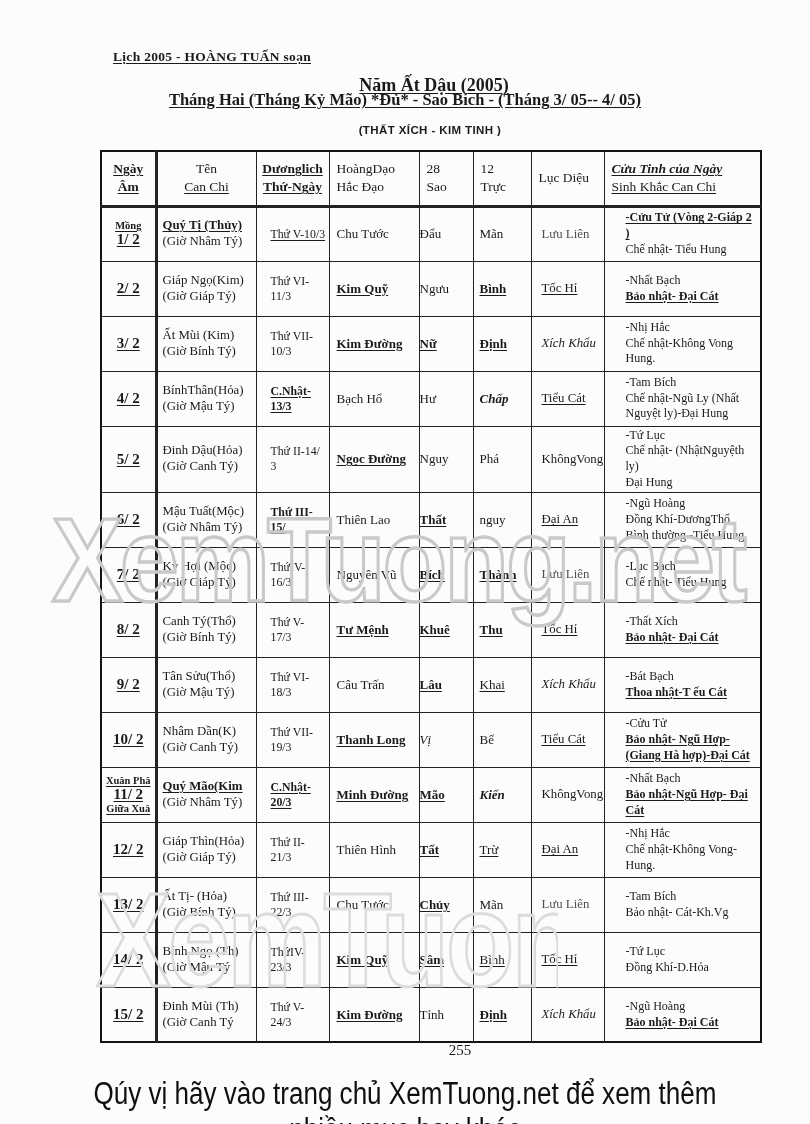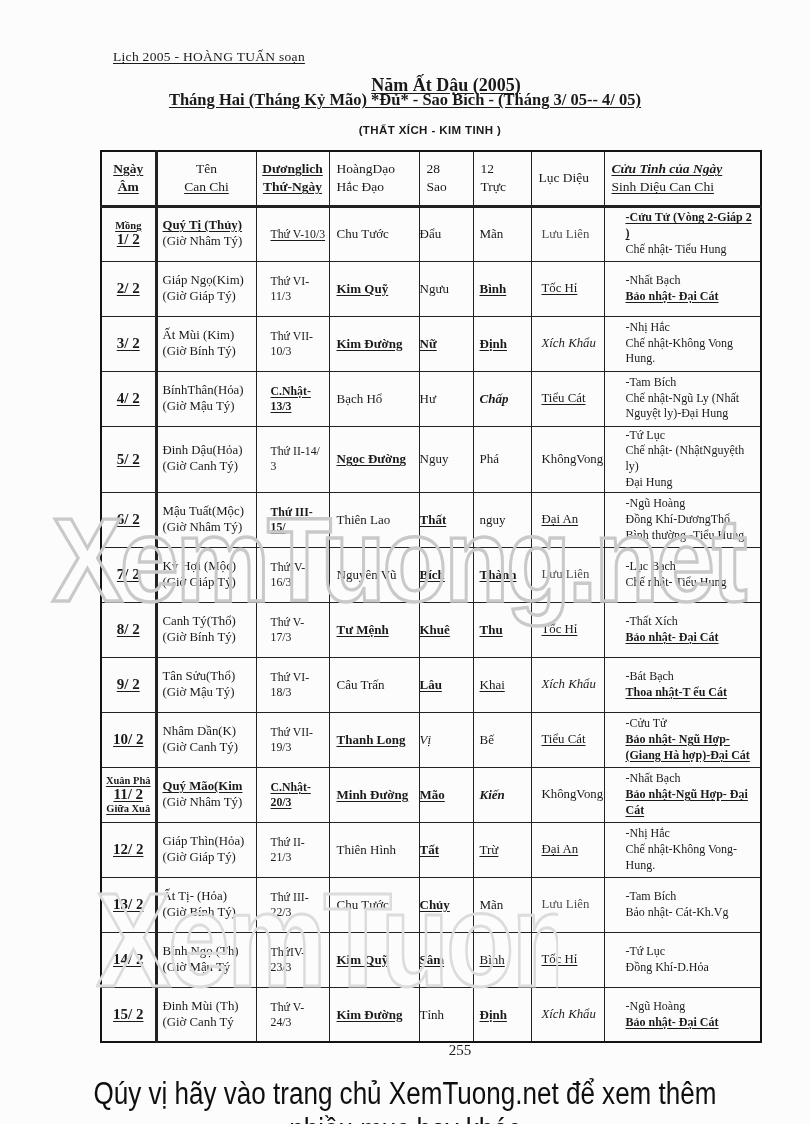--- a/index.html
+++ b/index.html
@@ -5,23 +5,23 @@
   html,body{margin:0;padding:0;}
   body{background:#e9e9e9;}
   .page{position:relative;width:810px;height:1124px;background:#fcfcfc;overflow:hidden;
         font-family:"Liberation Serif","DejaVu Serif",serif;color:#1a1a1a;}
   
   .u{text-decoration:underline;text-underline-offset:2px;}
   .b{font-weight:bold;}
   .i{font-style:italic;}
   .f{color:#4f4f4f;}
   
-  .top-label{position:absolute;left:113px;top:49px;font-size:13.5px;font-weight:normal;
+  .top-label{position:absolute;left:113px;top:49px;font-size:13.5px;font-weight:bold;
              text-decoration:underline;text-underline-offset:2px;letter-spacing:.3px;}
-  .title1{position:absolute;left:116px;width:660px;top:75px;text-align:center;
+  .title1{position:absolute;left:104px;width:660px;top:75px;text-align:center;
           font-size:18px;font-weight:bold;text-decoration:underline;text-underline-offset:2px;}
   .title2{position:absolute;left:35px;width:740px;top:90px;text-align:center;
           font-size:16.5px;font-weight:bold;text-decoration:underline;text-underline-offset:2px;}
   .title3{position:absolute;left:100px;width:660px;top:124px;text-align:center;
           font-size:11.5px;font-weight:bold;font-family:"Liberation Sans",sans-serif;letter-spacing:.4px;}
   
   .wm{position:absolute;font-family:"Liberation Sans",sans-serif;font-weight:bold;white-space:nowrap;
       pointer-events:none;color:rgba(255,255,255,0);-webkit-text-stroke:3px #c9c9c9;z-index:6;letter-spacing:-3px;}
   .wm1{left:52px;top:492px;font-size:106px;transform:scaleY(1.12);transform-origin:left top;}
   .wm2{left:96px;top:862px;font-size:112px;-webkit-text-stroke:2.5px #dcdcdc;
@@ -98,21 +98,21 @@
           </th>
           <th class="l">
             <div>12</div>
             <div>Trực</div>
           </th>
           <th class="l">
             <div>Lục Diệu</div>
           </th>
           <th class="l">
             <div class="u b i">Cửu Tinh của Ngày</div>
-            <div class="u">Sinh Diệu Can Chi</div>
+            <div class="u">Sinh Khắc Can Chi</div>
           </th>
         </tr>
       </thead>
     <tbody>
         <tr>
           <td class="day">
             <div class="u b mini">Mồng</div>
             <div class="u b daymain">1/ 2</div>
           </td>
           <td class="canchi">

